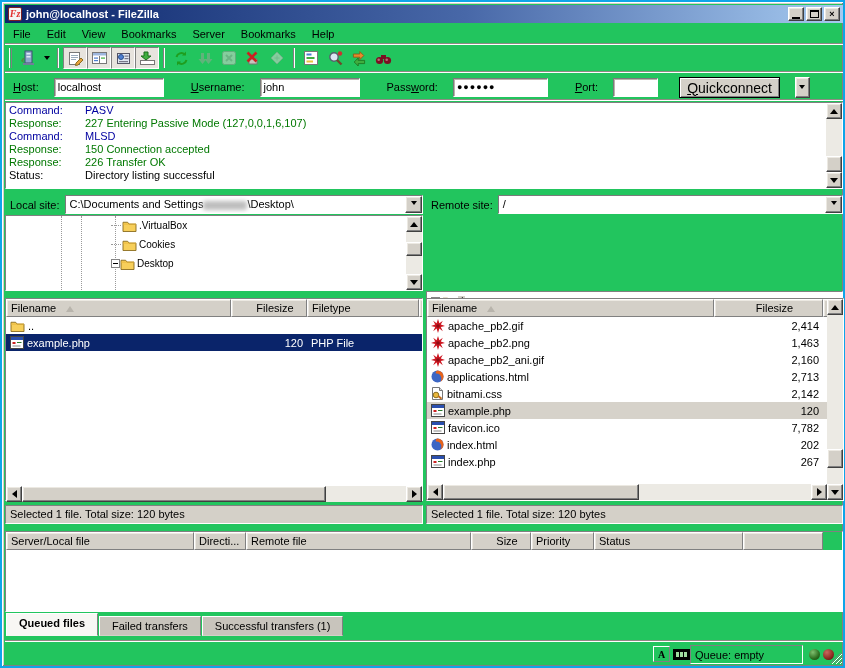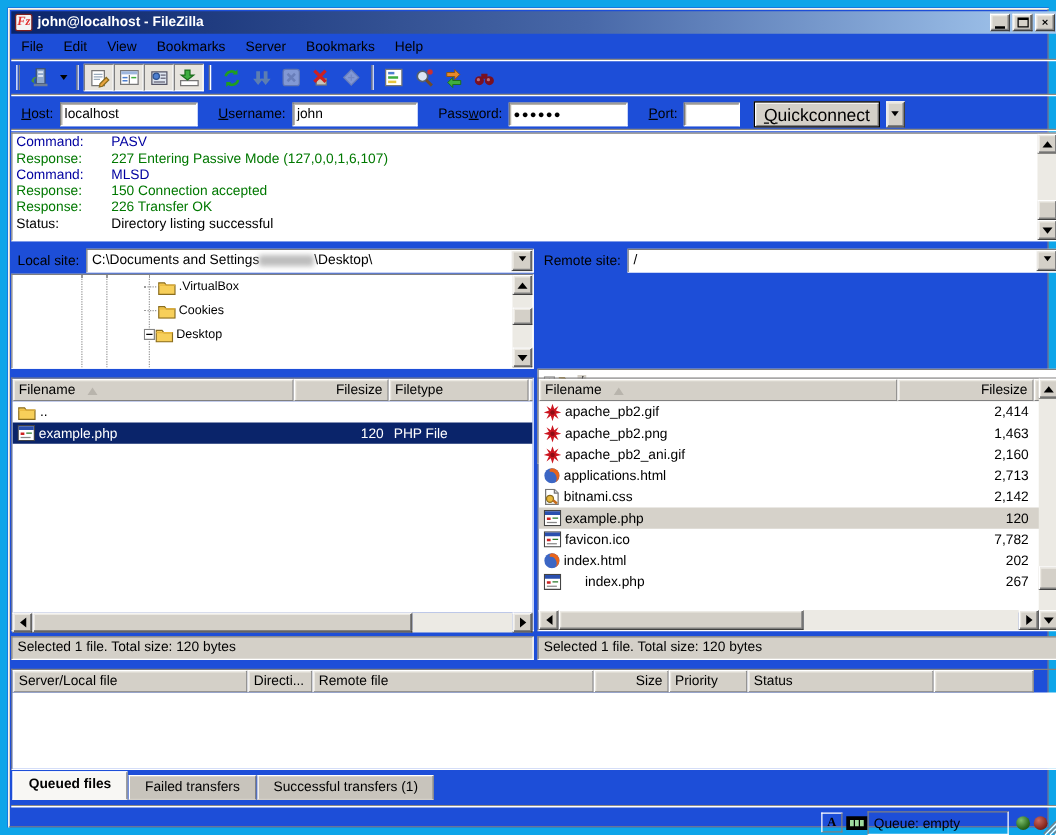--- a/index.html
+++ b/index.html
@@ -1,18 +1,18 @@
 <!DOCTYPE html>
 <html><head>
 <meta charset="utf-8">
 <style>
 *{box-sizing:border-box;margin:0;padding:0;font-family:"Liberation Sans",sans-serif;}
 html,body{width:845px;height:668px;overflow:hidden;}
-.window{position:relative;width:845px;height:668px;background:#1d4ed8;
-  border:6px solid #0ea5e9;box-shadow:inset 1px 1px 0 #fff,inset -1px -1px 0 #808080,inset 2px 2px 0 #d4d0c8;}
+.window{position:relative;width:845px;height:668px;background:#22c55e;
+  border:2px solid #0ea5e9;box-shadow:inset 1px 1px 0 #fff,inset -1px -1px 0 #808080,inset 2px 2px 0 #d4d0c8;}
 .abs{position:absolute;}
 .raised{background:#d4d0c8;border:1px solid;border-color:#ffffff #404040 #404040 #ffffff;box-shadow:inset -1px -1px 0 #808080,inset 1px 1px 0 #ece9e2;}
 .sunken{border:1px solid;border-color:#808080 #ffffff #ffffff #808080;}
 .etch{height:2px;background:linear-gradient(#8e8a82 50%,#ffffff 50%);}
 
 #titlebar{left:3px;top:3px;width:838px;height:18px;background:linear-gradient(90deg,#0a246a,#4868a8 55%,#a6caf0);display:flex;align-items:center;padding:0 3px;color:#fff;font-size:11px;font-weight:bold;}
 .fz-logo{width:14px;height:14px;margin-right:4px;font:bold italic 10px "Liberation Serif",serif;color:#e23030;background:#f4f4f4;border:1px solid #7c2020;border-radius:2px;text-align:center;line-height:12px;}
 .cap-btns{margin-left:auto;display:flex;gap:2px;}
 .cap-btn{width:16px;height:14px;display:flex;align-items:center;justify-content:center;font:bold 9px "Liberation Sans",sans-serif;color:#000;}
 .glyph-min{width:8px;height:2px;background:#000;margin-top:8px;}
@@ -22,21 +22,21 @@
 .menu-item{padding:2px 8px;}
 #toolbar{left:3px;top:44px;width:838px;height:24px;display:flex;align-items:center;}
 .tb-grip{width:3px;height:20px;border-left:1px solid #fff;border-right:1px solid #808080;margin:0 4px;}
 .tb-sep{width:2px;height:20px;border-left:1px solid #808080;border-right:1px solid #fff;margin:0 4px;}
 .tb-btn{width:24px;height:22px;display:flex;align-items:center;justify-content:center;}
 .tb-btn.checked{border:1px solid;border-color:#808080 #fff #fff #808080;background:#e7e4de;}
 .tb-btn.disabled{opacity:.55;filter:grayscale(60%);}
 .tb-dd{width:13px;height:22px;display:flex;align-items:center;justify-content:center;}
 .tri-down{width:0;height:0;border:3px solid transparent;border-top:4px solid #000;margin-top:3px;}
 
-#quickbar{left:3px;top:72px;width:838px;height:26px;display:flex;align-items:center;font-size:11px;gap:5px;padding-left:8px;}
+#quickbar{left:3px;top:72px;width:838px;height:26px;display:flex;align-items:center;font-size:11px;gap:15px;padding-left:8px;}
 .qc-input{height:19px;background:#fff;border:1px solid;border-color:#7a7a7a #fff #fff #7a7a7a;box-shadow:inset 1px 1px 0 #b8b4ac;padding:2px 3px;font-size:11px;overflow:hidden;white-space:nowrap;}
 .w-host{width:110px;margin-right:12px;}.w-username{width:100px;margin-right:12px;}.w-password{width:95px;margin-right:12px;letter-spacing:1px;font-size:9px;line-height:13px;}.w-port{width:45px;margin-right:6px;}
 .qc-btn{height:21px;padding:2px 7px;background:#d4d0c8;border:1px solid #000;box-shadow:inset 1px 1px 0 #fff,inset -1px -1px 0 #808080;font-size:14px;}
 .qc-dd{width:15px;height:21px;display:flex;align-items:center;justify-content:center;}
 
 #log{left:3px;top:100px;width:838px;height:87px;background:#fff;font-size:11px;line-height:13px;overflow:hidden;}
 #log-lines{padding:1px 3px;}
 .log-line{display:flex;white-space:nowrap;}
 .log-label{width:76px;flex:none;}
 .k-command{color:#0000a0;}.k-response{color:#007800;}.k-status{color:#000;}
@@ -58,21 +58,21 @@
 .expander{width:9px;height:9px;flex:none;margin-right:2px;}
 .tree-label{padding:0 2px;}
 .sel-gray{background:#d4d0c8;}
 .icon{display:inline-flex;flex:none;align-items:center;justify-content:center;}
 
 .frame{border:1px solid;border-color:#808080 #fff #fff #808080;}
 #local-list-frame{left:3px;top:296px;width:418px;height:203px;}
 #remote-list-frame{left:424px;top:296px;width:418px;height:203px;}
 .list-header{display:flex;height:18px;font-size:11px;overflow:hidden;}
 .hdr-cell{flex:none;background:#d4d0c8;border:1px solid;border-color:#fff #808080 #808080 #fff;box-shadow:inset 1px 1px 0 #ece9e2;padding:1px 4px;display:flex;align-items:center;white-space:nowrap;overflow:hidden;}
-.hdr-right{justify-content:flex-end;padding-left:16px;}
+.hdr-right{justify-content:center;padding-left:16px;}
 .sort-tri{width:0;height:0;border:4px solid transparent;border-bottom:6px solid #b8b4ac;margin-left:10px;margin-top:-3px;}
 .list-body{background:#fff;overflow:hidden;font-size:11px;}
 #local-list-body{height:169px;}
 #remote-list-body{height:169px;width:402px;}
 .row{display:flex;height:17px;align-items:center;white-space:nowrap;}
 .cell{flex:none;overflow:hidden;padding:0 4px;display:flex;align-items:center;height:17px;}
 .cell-right{justify-content:flex-end;}
 .row.sel-active{background:#0a246a;color:#fff;}
 .row.sel-inactive{background:#d6d2ca;}
 .fname-icon{margin-right:3px;}
@@ -603,21 +603,21 @@
               <svg width="13" height="13" viewBox="0 0 13 13">
                 <circle cx="6.5" cy="6.5" r="6" fill="#3c66c4"></circle>
                 <path d="M6.5 .5a6 6 0 0 1 6 6c0 2.3-1.2 4.2-3 5.2 1.1-2 1.2-4.2.1-5.8C8.4 4 7 3.2 5 3.6 4.2 2.2 5 1 6.5 .5z" fill="#e8641b"></path>
               </svg>
             </span>
             <span>index.html</span>
           </div>
           <div class="cell cell-right" style="width: 109px;">202</div>
         </div>
         <div class="row">
-          <div class="cell" style="width: 287px; gap: 16px;">
+          <div class="cell" style="width: 287px;">
             <span class="icon fname-icon">
               <svg width="14" height="13" viewBox="0 0 14 13">
                 <rect x="0.5" y="0.5" width="13" height="12" fill="#fff" stroke="#444"></rect>
                 <rect x="1" y="1" width="12" height="3" fill="#2a4fae"></rect>
                 <rect x="2.5" y="6" width="3" height="2" fill="#cc2222"></rect>
                 <rect x="7" y="6" width="4.5" height="1" fill="#2a7a2a"></rect>
                 <rect x="2.5" y="9.5" width="8" height="1" fill="#888"></rect>
               </svg>
             </span>
             <span>index.php</span>

